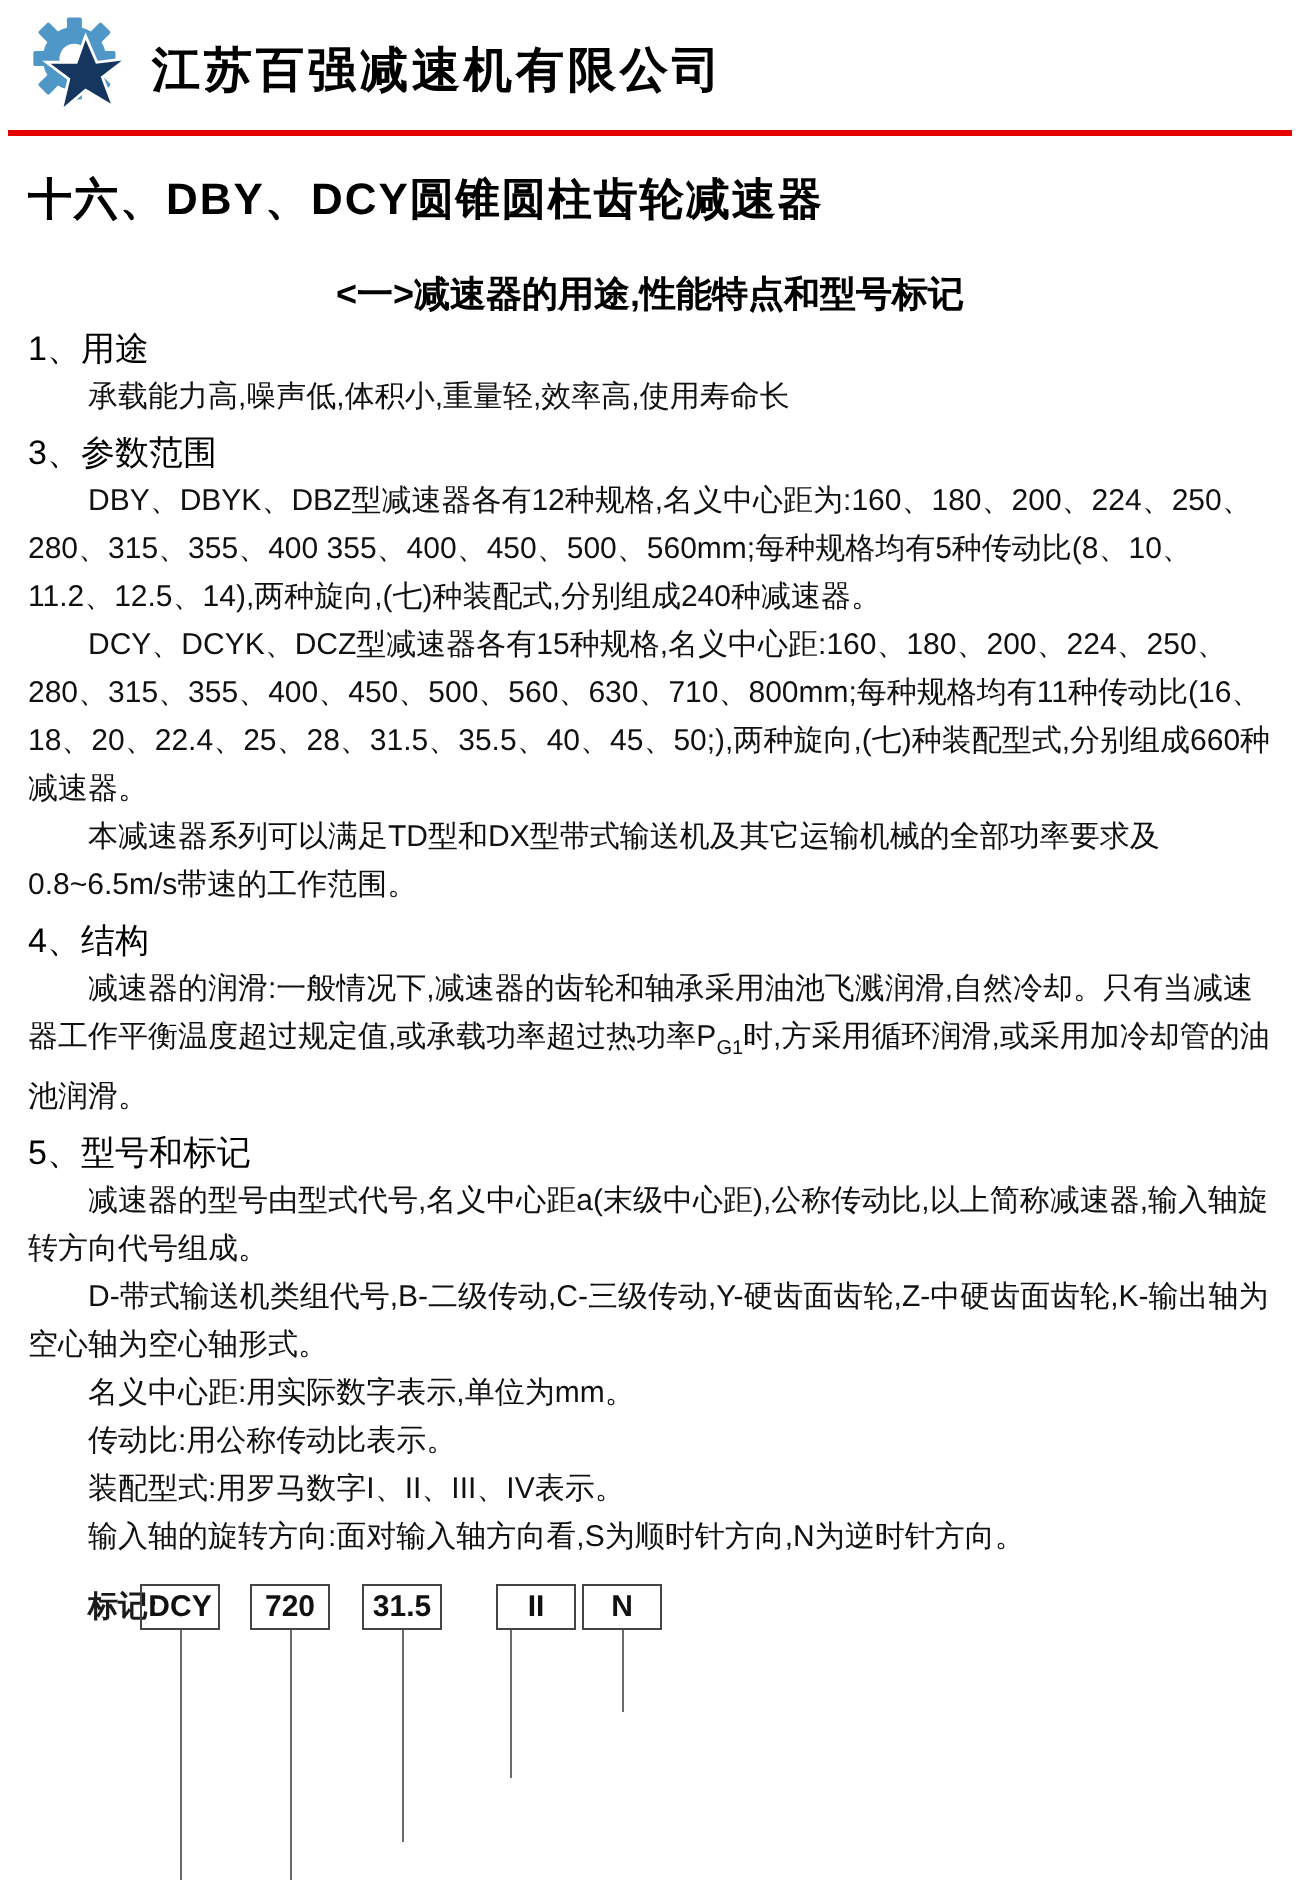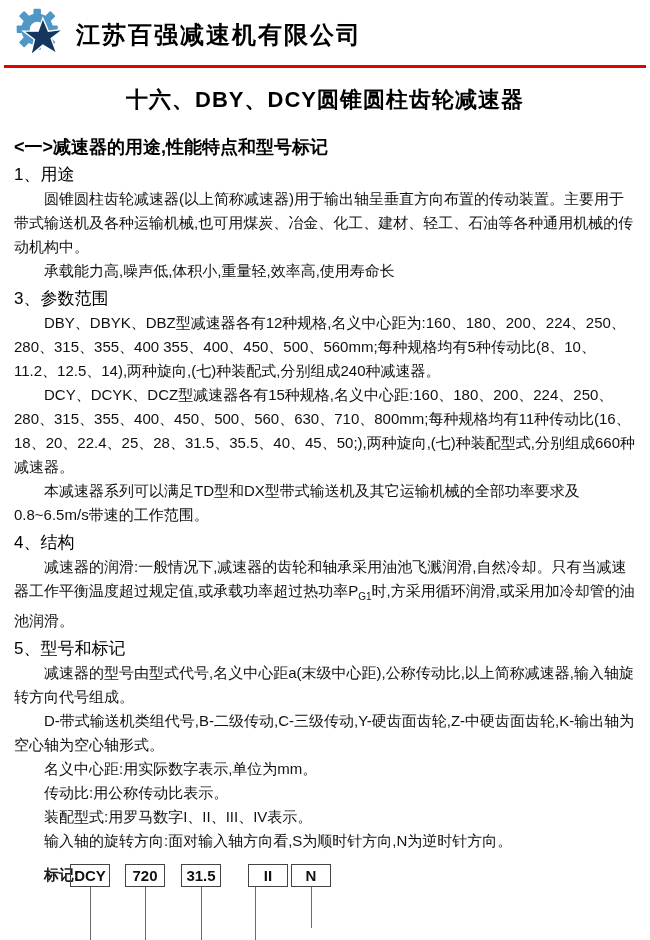--- a/index.html
+++ b/index.html
@@ -14,24 +14,24 @@
   .header { position:relative; height:65px; }
   .logo { position:absolute; left:8px; top:5px; width:56px; height:56px; }
   .company {
     position:absolute; left:72px; top:19px;
     font-size:24px; font-weight:bold; letter-spacing:2px; color:#000;
   }
   .red-rule { height:3px; background:#e60000; width:100%; }
   
   .content { padding:0 10px; }
   .doc-title {
-    margin-top:17px; text-align:center;
+    margin-top:17px; 
     font-size:22px; font-weight:bold; letter-spacing:1px; color:#000;
   }
-  .sec-head { margin-top:20px; font-size:18px; font-weight:bold; color:#000; }
+  .sec-head { margin-top:20px; font-size:18px; font-weight:bold; color:#000;text-align:center; }
   .num-head { margin-top:4px; font-size:17px; font-weight:normal; color:#000; line-height:24px; }
   p { font-size:15px; line-height:24px; color:#111; }
   p.ind { text-indent:2em; }
   sub.subsc { font-size:10px; }
   
   .diagram { position:relative; height:210px; margin-top:6px; }
   .mark-prefix { position:absolute; left:40px; top:7px; font-size:15px; font-weight:bold; }
   .mbox {
     position:absolute; top:5px; width:40px; height:23px;
     border:1px solid #444; text-align:center;
@@ -63,21 +63,20 @@
     </svg>
     <div class="company">江苏百强减速机有限公司</div>
   </div>
   <div class="red-rule"></div>
 
   <div class="content">
     <div class="doc-title">十六、DBY、DCY圆锥圆柱齿轮减速器</div>
     <div class="sec-head">&lt;一&gt;减速器的用途,性能特点和型号标记</div>
 
     <div class="num-head">1、用途</div>
-    <p class="ind">圆锥圆柱齿轮减速器(以上简称减速器)用于输出轴呈垂直方向布置的传动装置。主要用于带式输送机及各种运输机械,也可用煤炭、冶金、化工、建材、轻工、石油等各种通用机械的传动机构中。</p>
 
     <p class="ind">承载能力高,噪声低,体积小,重量轻,效率高,使用寿命长</p>
 
     <div class="num-head">3、参数范围</div>
     <p class="ind">DBY、DBYK、DBZ型减速器各有12种规格,名义中心距为:160、180、200、224、250、280、315、355、400 355、400、450、500、560mm;每种规格均有5种传动比(8、10、11.2、12.5、14),两种旋向,(七)种装配式,分别组成240种减速器。</p>
     <p class="ind">DCY、DCYK、DCZ型减速器各有15种规格,名义中心距:160、180、200、224、250、280、315、355、400、450、500、560、630、710、800mm;每种规格均有11种传动比(16、18、20、22.4、25、28、31.5、35.5、40、45、50;),两种旋向,(七)种装配型式,分别组成660种减速器。</p>
     <p class="ind">本减速器系列可以满足TD型和DX型带式输送机及其它运输机械的全部功率要求及0.8~6.5m/s带速的工作范围。</p>
 
     <div class="num-head">4、结构</div>
     <p class="ind"><span>减速器的润滑:一般情况下,减速器的齿轮和轴承采用油池飞溅润滑,自然冷却。只有当减速器工作平衡温度超过规定值,或承载功率超过热功率P</span><sub class="subsc">G1</sub><span>时,方采用循环润滑,或采用加冷却管的油池润滑。</span></p>

